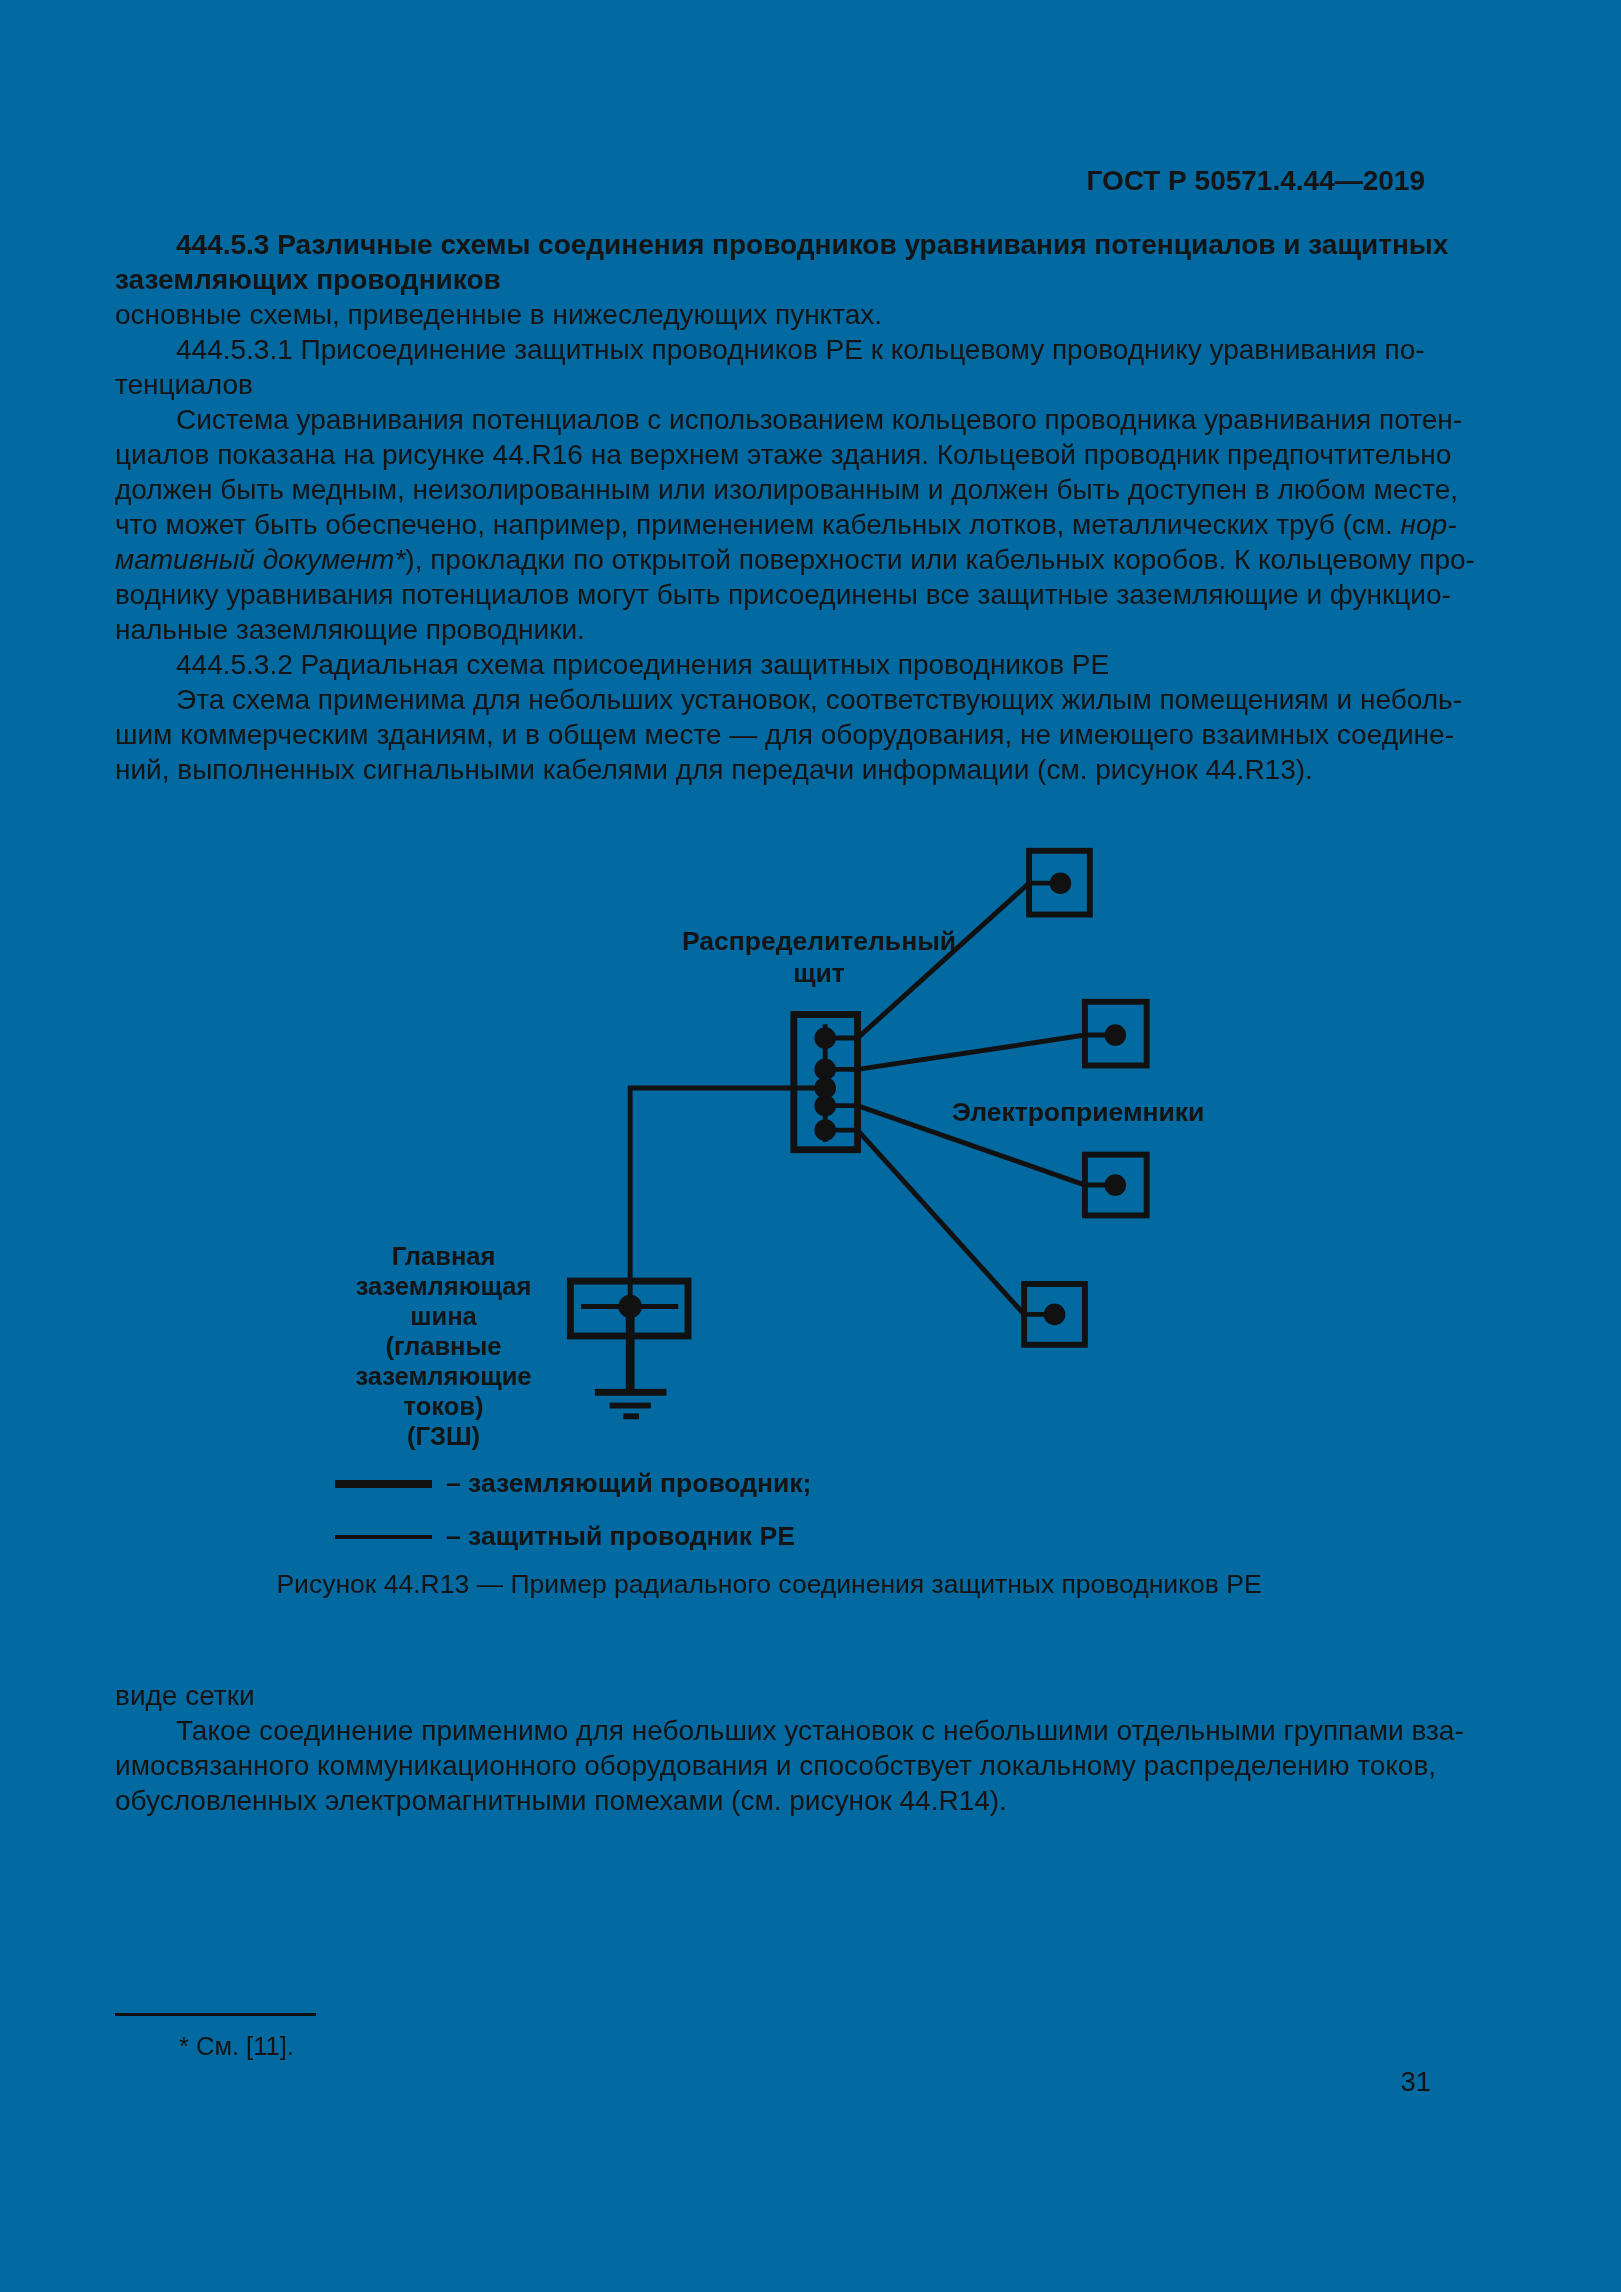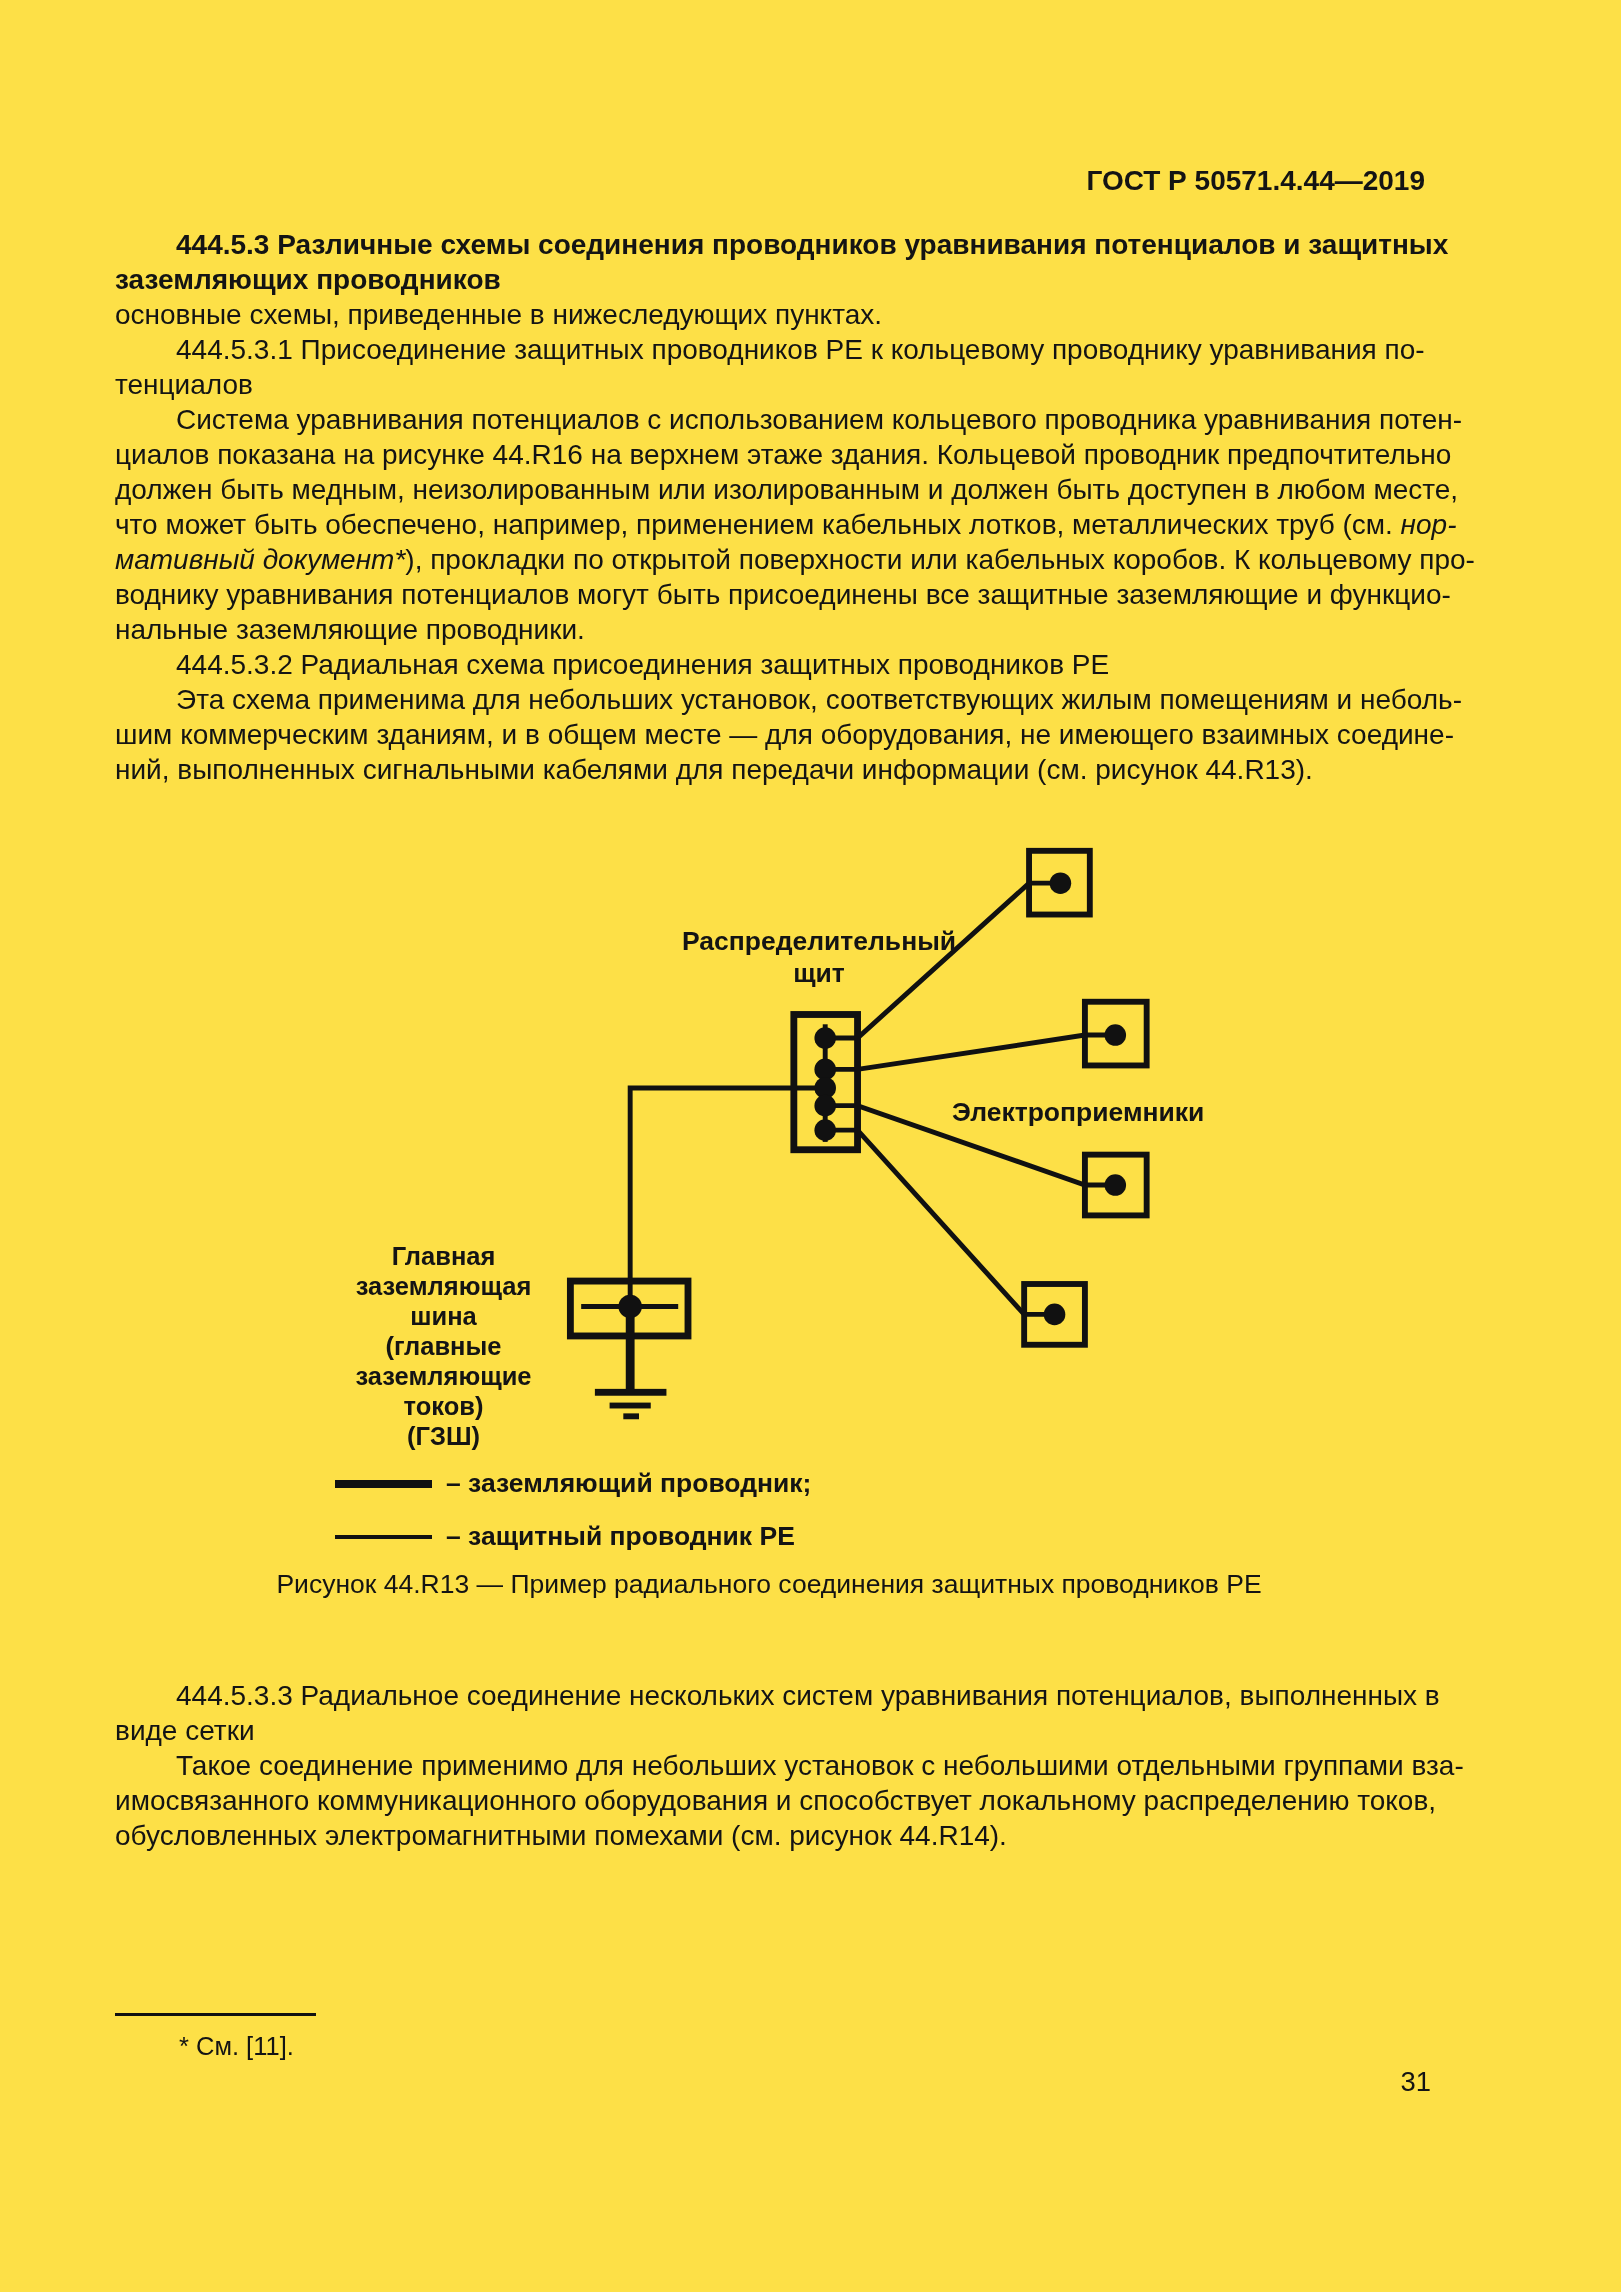--- a/index.html
+++ b/index.html
@@ -1,16 +1,16 @@
 <!DOCTYPE html>
 <html><head>
 <meta charset="utf-8">
 <style>
   html,body{margin:0;padding:0;background:#888;}
-  .page{position:relative;width:1621px;height:2293px;background:#fde047;
+  .page{position:relative;width:1621px;height:2293px;background:#0369a1;
         font-family:"Liberation Sans", sans-serif;color:#141414;overflow:hidden;}
   .abs{position:absolute;}
   
   .textcol{position:absolute;left:115px;width:1308px;}
   .bline{height:35px;line-height:35px;font-size:28px;white-space:nowrap;}
   .j{text-align:justify;text-align-last:justify;}
   .ind{padding-left:61px;}
   .b{font-weight:bold;}
   .it{font-style:italic;}
   
@@ -122,21 +122,20 @@
   <div class="legend-sample" style="left:335px;top:1480px;width:97px;height:7.8px;"></div>
   <div class="legend-text" style="left:446px;top:1466px;">– заземляющий проводник;</div>
 
   <div class="legend-sample" style="left:335px;top:1535px;width:97px;height:3.9px;"></div>
   <div class="legend-text" style="left:446px;top:1519px;">– защитный проводник РЕ</div>
 
   <div class="fig-caption">Рисунок 44.R13 — Пример радиального соединения защитных проводников РЕ</div>
 
   <div class="textcol" style="top:1678px;">
     <div>
-        <div class="bline j ind">444.5.3.3  Радиальное соединение нескольких систем уравнивания потенциалов, выполненных в</div>
         <div class="bline">виде сетки</div>
         <div class="bline j ind">Такое соединение применимо для небольших установок с небольшими отдельными группами вза-</div>
         <div class="bline j">имосвязанного коммуникационного оборудования и способствует локальному распределению токов,</div>
         <div class="bline">обусловленных электромагнитными помехами (см. рисунок 44.R14).</div>
       </div>
   </div>
 
   <div class="footnote-rule"></div>
   <div class="footnote">*  См. [11].</div>
 

